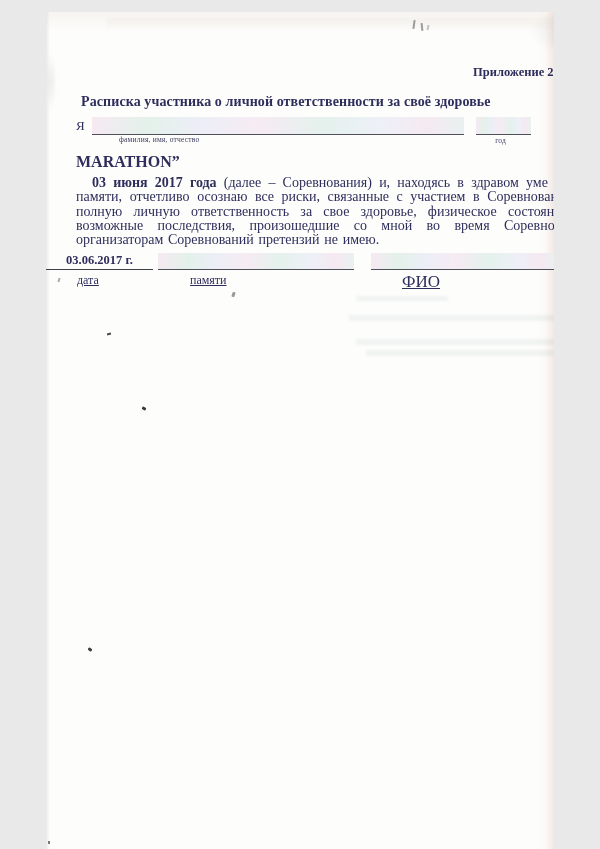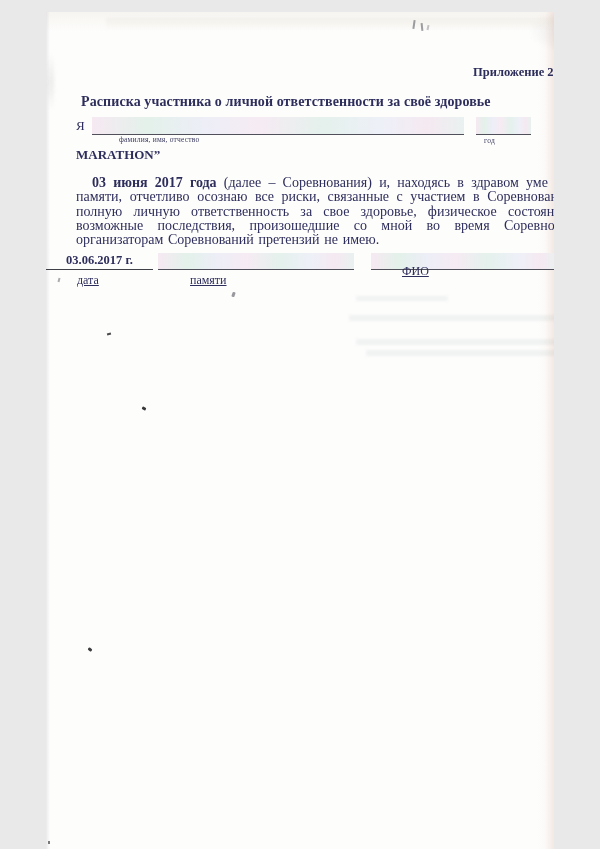--- a/index.html
+++ b/index.html
@@ -29,28 +29,28 @@
 
   .pronoun{top:106px;left:30px;font-size:13px;}
   .blank{
     background:linear-gradient(90deg,#f6e9f2 0%,#e3f1ea 15%,#edeef7 30%,#f6ebf3 45%,#e4f1ec 62%,#eef0f8 78%,#f5e9f1 90%,#e9f1f0 100%);
     border-bottom:1.5px solid var(--underline);
   }
   .name-blank{top:105px;left:46px;width:372px;height:17px;}
   .year-blank{top:105px;left:430px;width:55px;height:17px;}
   .caption{font-size:7.5px;color:var(--ink-soft);letter-spacing:.2px;}
   .name-caption{top:123px;left:73px;}
-  .year-caption{top:124px;left:416px;width:55px;text-align:center;}
+  .year-caption{top:124px;left:405px;width:55px;text-align:right;}
   .birth-suffix{top:107px;left:519px;font-size:12.5px;font-family:Liberation Mono, monospace;}
 
   .member-line1{
     top:136px;left:30px;width:541px;font-size:12.5px;
     text-align:justify;text-align-last:justify;white-space:normal;
   }
-  .member-line2{top:135px;left:30px;font-size:13px;font-weight:bold;}
+  .member-line2{top:141px;left:30px;font-size:16px;font-weight:bold;}
   .b{font-weight:bold;}
 
   .body-par{
     top:164px;left:30px;width:541px;margin:0;
     font-size:14px;line-height:14.3px;
     text-align:justify;text-indent:16px;
     word-spacing:1.2px;
   }
 
   
@@ -58,21 +58,21 @@
     top:241px;left:0;width:107px;height:16px;
     border-bottom:1.6px solid #3f3f48;
     font-size:12.5px;font-weight:bold;text-align:center;
   }
   .sig-blank{top:241px;height:16px;}
   .sig-blank.sign{left:112px;width:196px;}
   .sig-blank.fio{left:325px;width:188px;}
   .sig-label{font-size:12px;color:var(--ink);text-decoration:underline;}
   .lbl-date{top:261px;left:31px;}
   .lbl-sign{top:261px;left:144px;}
-  .lbl-fio{top:252px;left:356px;font-size:12px;}
+  .lbl-fio{top:260px;left:356px;font-size:17px;}
 
   
   .smudge{filter:blur(1.5px);pointer-events:none;}
   .smudge-tr{top:2px;left:485px;width:110px;height:42px;
     background:radial-gradient(ellipse at 60% 40%, rgba(120,120,126,0.20), rgba(120,120,126,0.06) 55%, transparent 75%);}
   .smudge-tc{top:6px;left:60px;width:480px;height:14px;
     background:linear-gradient(180deg, rgba(216,206,186,0.16), transparent);}
   .smudge-tl{top:40px;left:0px;width:10px;height:60px;
     background:radial-gradient(ellipse, rgba(150,150,150,0.18), transparent 70%);}
   .tick{background:rgba(80,80,88,0.55);pointer-events:none;}

